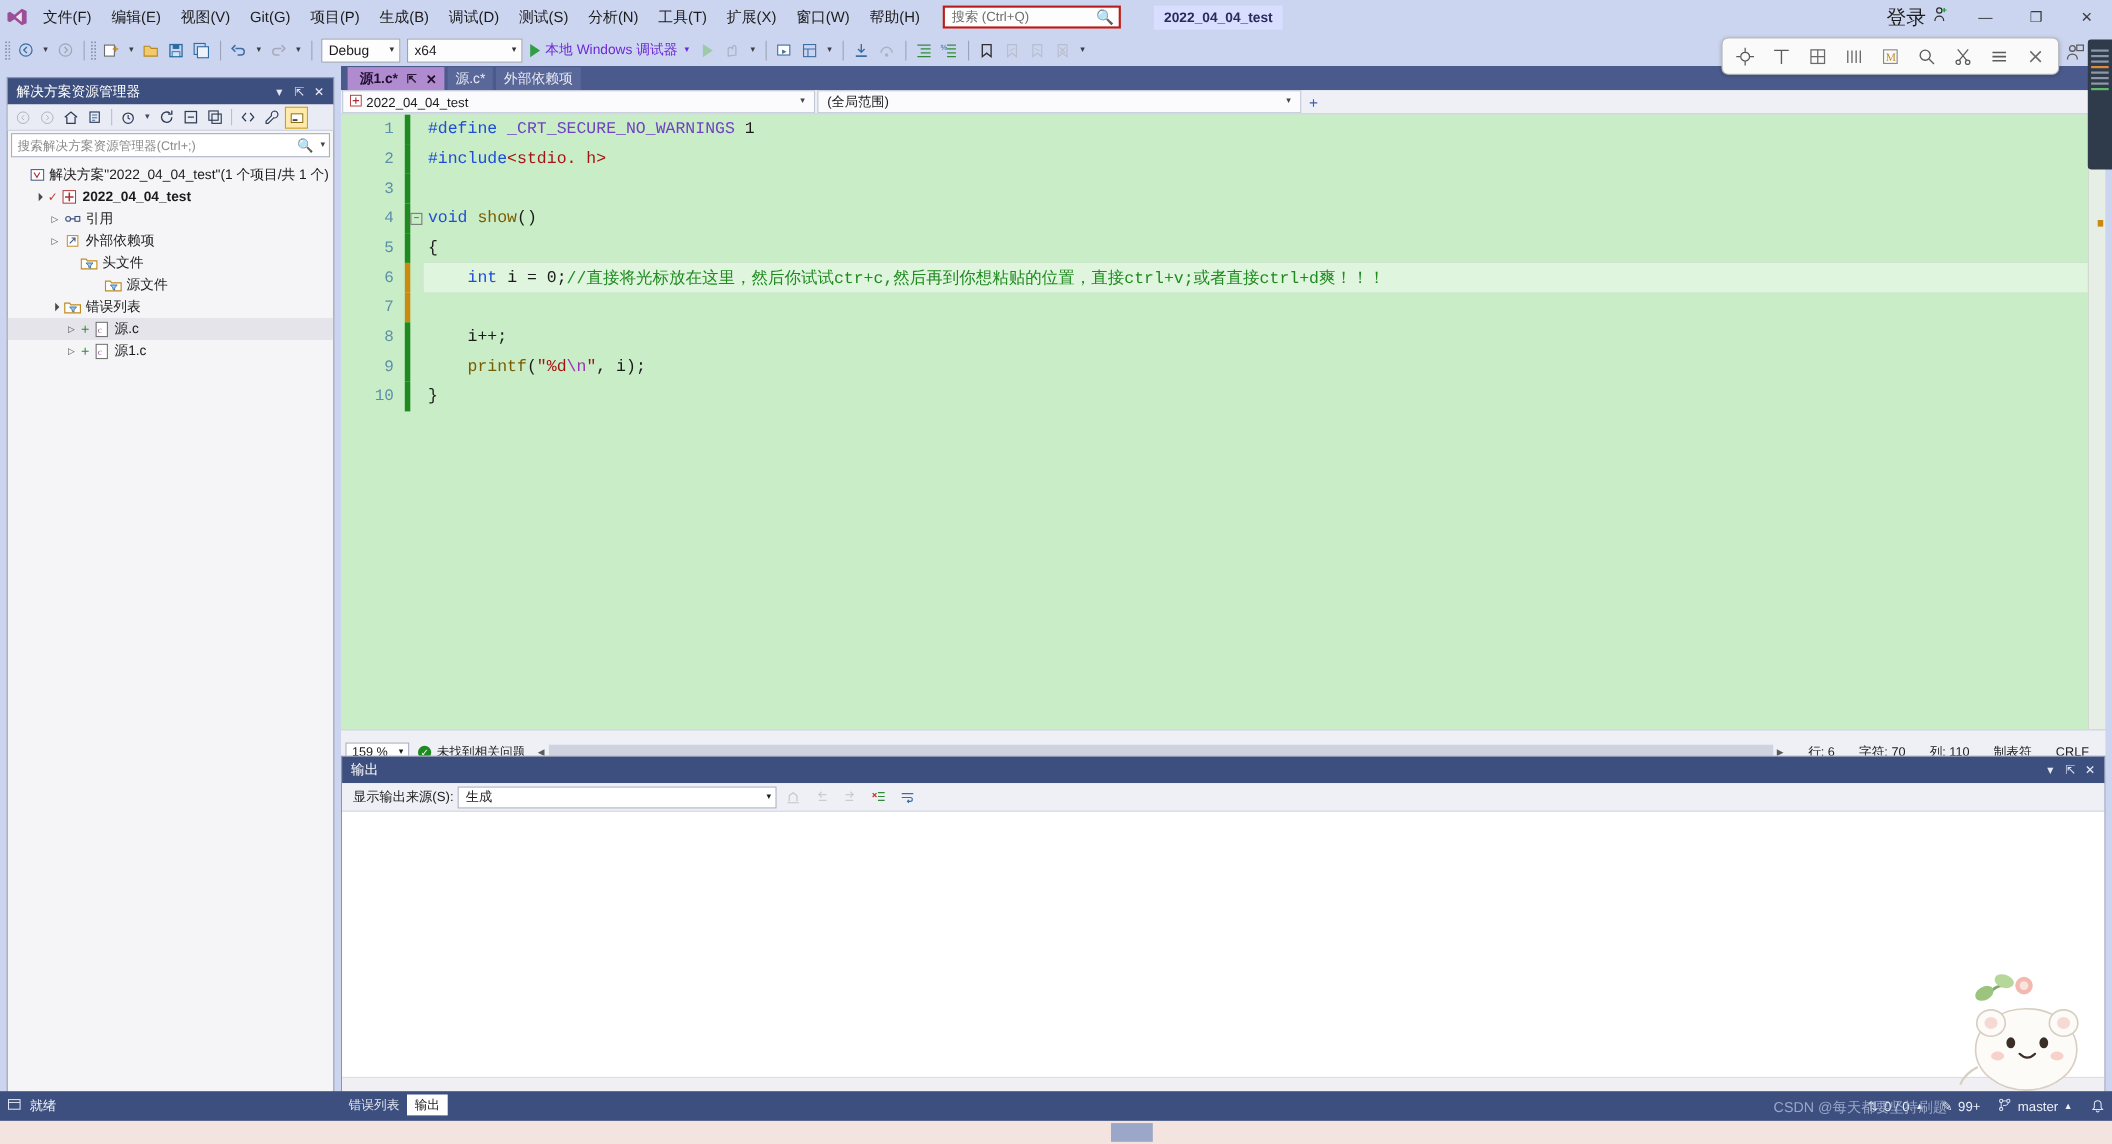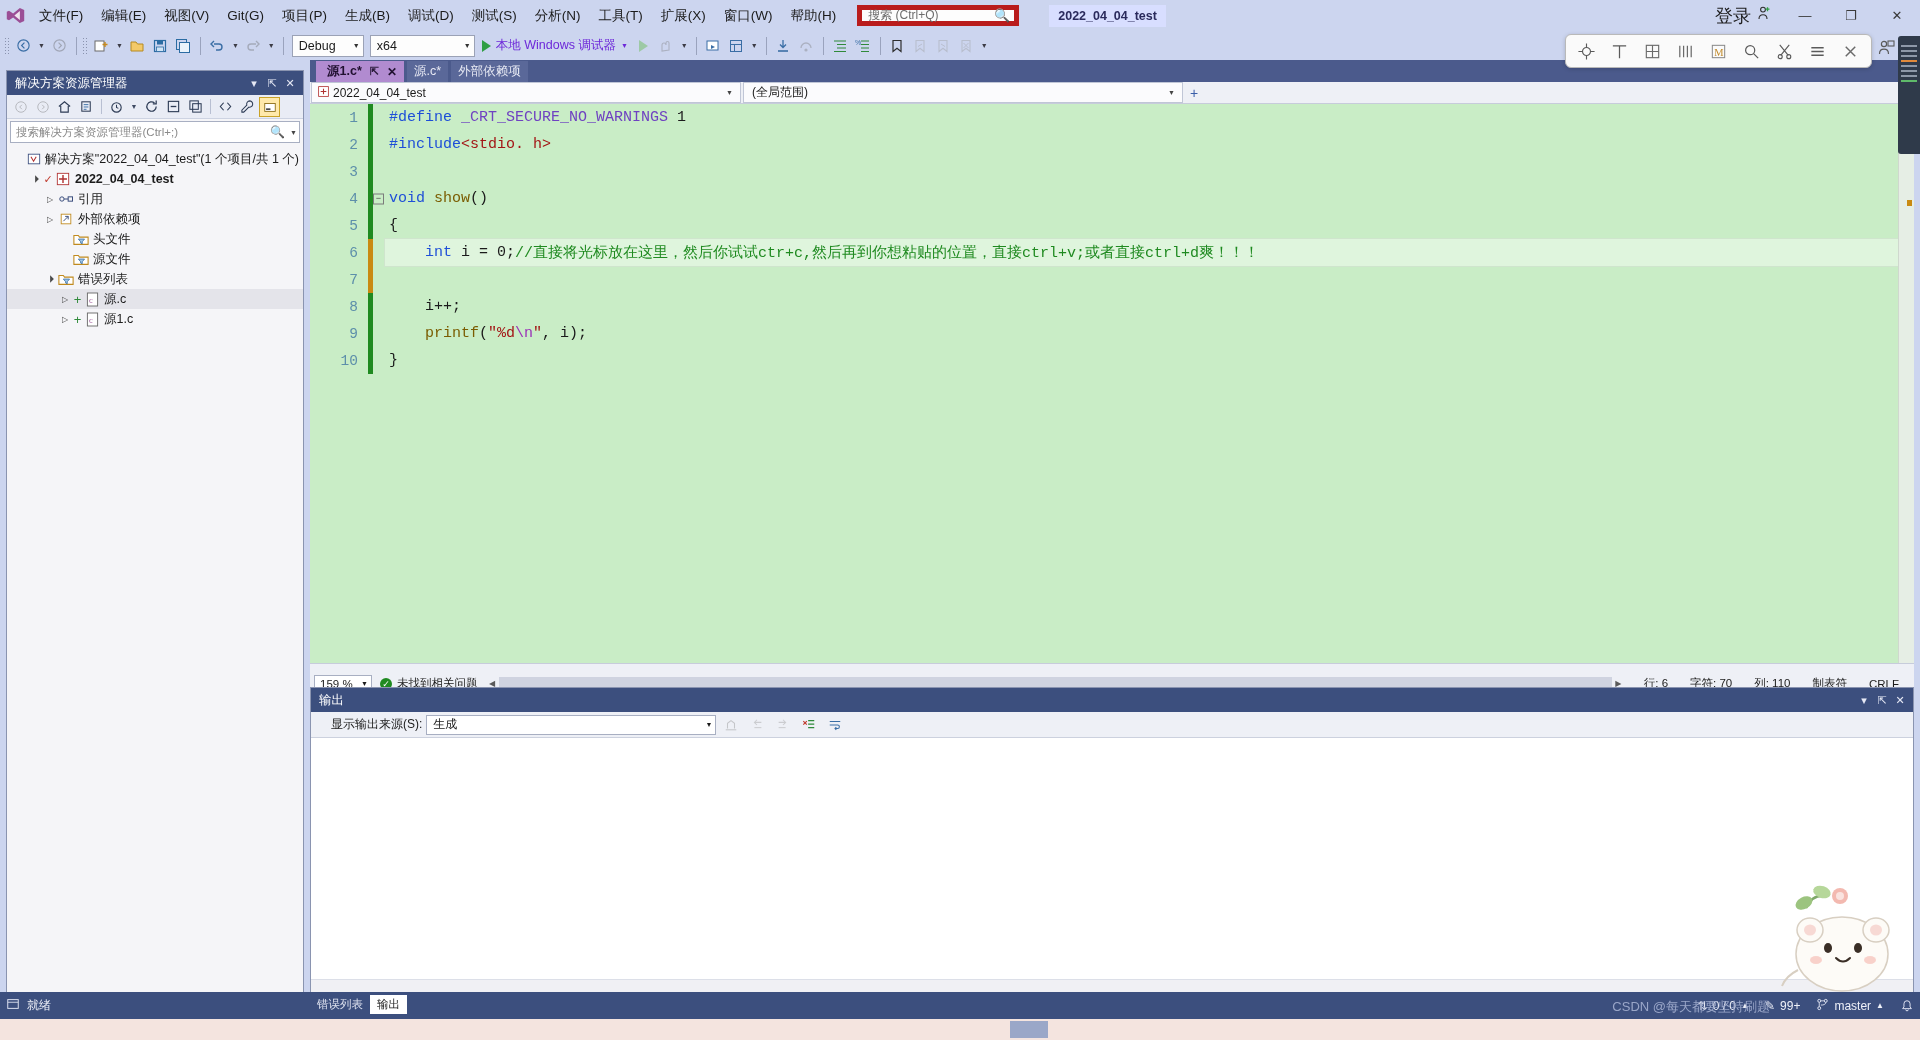--- a/index.html
+++ b/index.html
@@ -34,21 +34,21 @@
     display: flex; align-items: center; height: 31px;
     font-size: 13.5px; color: #1e1e1e;
   }
   .menu-item {
     padding: 4px 9px; cursor: default; white-space: nowrap;
     color: #1b1b1b;
   }
   .searchbox {
     margin-left: 12px;
     width: 162px; height: 21px;
-    background: #fdfdfd; border: 5px solid #b91c1c;
+    background: #fdfdfd; border: 2px solid #b91c1c;
     display: flex; align-items: center;
     font-size: 12px; color: #6d6d6d;
     padding: 0 4px 0 6px;
     position: relative;
   }
   .searchbox .sph { flex: 1; overflow: hidden; white-space: nowrap; }
   .searchbox .mag { color: #3d3d3d; font-size: 13px; }
   .proj-chip {
     margin-left: 30px; height: 22px; padding: 2px 9px;
     background: #d8deff; color: #2a2a5c;
@@ -297,21 +297,21 @@
 
   
   .output {
     position: absolute; left: 310px; top: 687px;
     width: 1604px; height: 307px;
     background: #f3f4f8; border: 1px solid #8a94b0;
     display: flex; flex-direction: column;
   }
   .out-toolbar {
     height: 26px; background: #eef0f6; display: flex; align-items: center;
-    padding: 0 20px; font-size: 12px; color: #1b1b1b; gap: 4px;
+    padding: 0 10px; font-size: 12px; color: #1b1b1b; gap: 4px;
     border-bottom: 1px solid #ccd1de;
   }
   .out-combo {
     width: 290px; height: 20px; background: #fff; border: 1px solid #a8afc2;
     display: flex; align-items: center; justify-content: space-between;
     padding: 0 3px 0 6px; font-size: 12px;
   }
   .out-combo .od { font-size: 7px; }
   .ob { width: 22px; height: 20px; display: flex; align-items: center; justify-content: center; color: #3f4a63; font-size: 12px; }
   .ob.dis { opacity: .4; }
@@ -769,21 +769,21 @@
         <div class="trow" style="padding-left: 51px;">
           <span class="exp"></span>
           <span class="ticon">
             <svg width="16" height="13" viewBox="0 0 18 14">
               <path d="M1 2.5h5l1.3 1.8H17v8.2H1z" fill="#fff" stroke="#c08a1e" stroke-width="1.2"></path>
               <path d="M6 6.5h7l-2.6 3v2.3l-1.8-.8V9.5z" fill="#9fc7ea" stroke="#3a6ea5" stroke-width=".9"></path>
             </svg>
           </span>
           <span class="tlabel">头文件</span>
         </div>
-        <div class="trow" style="padding-left: 51px;">
+        <div class="trow" style="padding-left: 73px;">
           <span class="exp"></span>
           <span class="ticon">
             <svg width="16" height="13" viewBox="0 0 18 14">
               <path d="M1 2.5h5l1.3 1.8H17v8.2H1z" fill="#fff" stroke="#c08a1e" stroke-width="1.2"></path>
               <path d="M6 6.5h7l-2.6 3v2.3l-1.8-.8V9.5z" fill="#9fc7ea" stroke="#3a6ea5" stroke-width=".9"></path>
             </svg>
           </span>
           <span class="tlabel">源文件</span>
         </div>
         <div class="trow" style="padding-left: 36px;">

